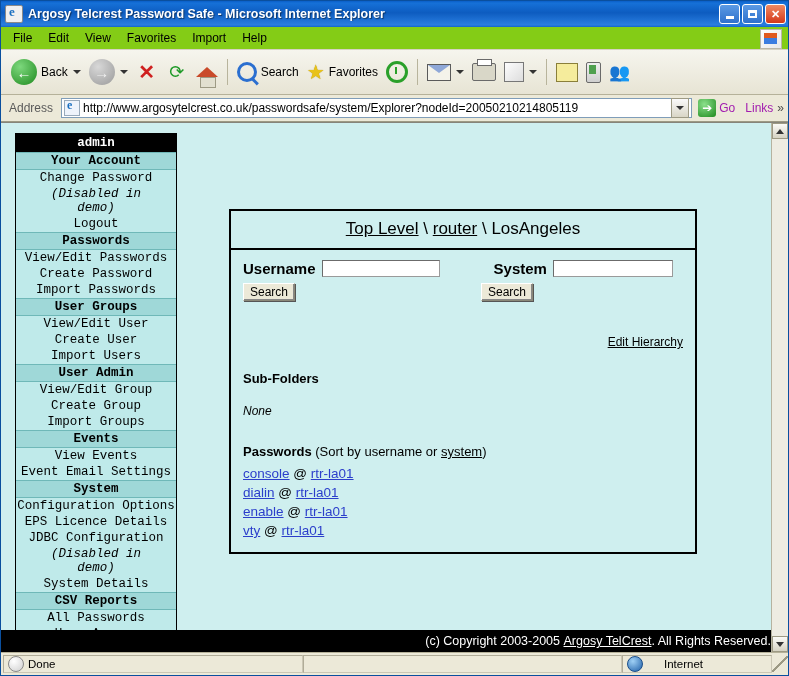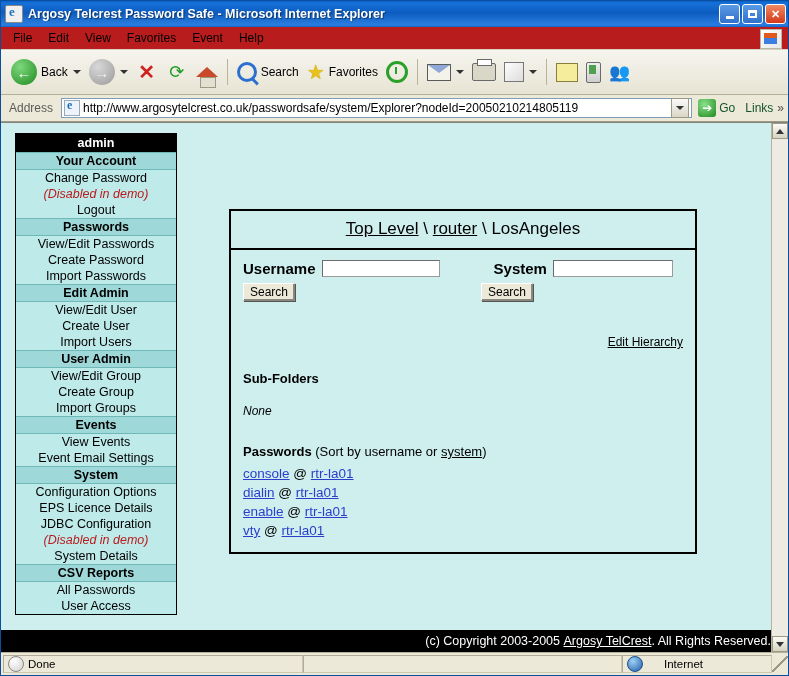--- a/index.html
+++ b/index.html
@@ -79,21 +79,21 @@
     box-sizing: border-box;
   }
   .tbtn.min { background: linear-gradient(to bottom, #5b9ae4, #2f71cc); }
   .tbtn.max { background: linear-gradient(to bottom, #5b9ae4, #2f71cc); }
   .tbtn.close { background: linear-gradient(to bottom, #f08a62, #d4381a); }
   .glyph-min { width: 8px; height: 3px; background: #fff; margin-top: 7px; }
   .glyph-max { width: 9px; height: 8px; border: 2px solid #fff; border-top-width: 3px; box-sizing: border-box;}
   
   .menubar {
     height: 22px;
-    background: #b91c1c;
+    background: #84cc16;
     display: flex;
     align-items: center;
     padding-left: 4px;
     border-bottom: 1px solid #d6d2c2;
     flex: none;
     position: relative;
   }
   .menubar .mi {
     padding: 2px 8px;
     font-size: 12px;
@@ -337,21 +337,21 @@
     display: flex; align-items: center; gap: 3px;
     padding: 0 6px 0 2px;
   }
   .go-arrow {
     width: 18px; height: 18px;
     background: radial-gradient(circle at 35% 30%, #8be08b, #1e8a1e);
     border-radius: 3px;
     color:#fff; font-size:12px;
     display:flex;align-items:center;justify-content:center;
   }
-  .links-label { font-size: 12px; color: #14532d; }
+  .links-label { font-size: 12px; color: #a21caf; }
   .chev { color:#4a4a4a; font-size:12px; }
   
   .page {
     flex: 1 1 auto;
     position: relative;
     background: #cfefef;
     display: flex;
     overflow: hidden;
     border-top: 1px solid #86847a;
   }
@@ -391,20 +391,21 @@
   }
   
   .nav {
     position: absolute;
     left: 14px; top: 10px;
     width: 160px;
     background: #bfeaea;
     border: 1px solid #000;
     font-size: 12.5px;
     text-align: center;
+    font-family: Liberation Mono, monospace;
   }
   .nav-header {
     background: #000;
     color: #fff;
     font-weight: bold;
     padding: 2px 0;
   }
   .nav-section {
     background: #9fd8d8;
     font-weight: bold;
@@ -413,21 +414,21 @@
     border-top: 1px solid #6fb8b8;
     border-bottom: 1px solid #6fb8b8;
   }
   .nav-link {
     color: #000;
     padding: 1px 0;
     cursor: pointer;
   }
   .nav-note {
     font-style: italic;
-    color: #b91c1c;
+    color: #000000;
     padding: 1px 16px;
   }
   
   .panel {
     position: absolute;
     left: 228px; top: 86px;
     width: 468px;
     background: #cfefef;
     border: 2px solid #000;
     box-sizing: border-box;
@@ -581,21 +582,21 @@
         </div>
       <div class="tbtn close">✕</div>
     </div>
   </div>
 
   <div class="menubar">
     <div class="mi">File</div>
     <div class="mi">Edit</div>
     <div class="mi">View</div>
     <div class="mi">Favorites</div>
-    <div class="mi">Event</div>
+    <div class="mi">Import</div>
     <div class="mi">Help</div>
     <div class="menu-logo"></div>
   </div>
 
   <div class="toolbar">
     <div class="tb-item">
       <span class="circle-icon ic-back">←</span>
       <span class="tb-label">Back</span>
       <span class="sm-arrow"></span>
     </div>
@@ -674,21 +675,21 @@
         <div class="nav-section">Your Account</div>
         <div class="nav-link">Change Password</div>
         <div class="nav-note">(Disabled in demo)</div>
         <div class="nav-link">Logout</div>
 
         <div class="nav-section">Passwords</div>
         <div class="nav-link">View/Edit Passwords</div>
         <div class="nav-link">Create Password</div>
         <div class="nav-link">Import Passwords</div>
 
-        <div class="nav-section">Edit Admin</div>
+        <div class="nav-section">User Groups</div>
         <div class="nav-link">View/Edit User</div>
         <div class="nav-link">Create User</div>
         <div class="nav-link">Import Users</div>
 
         <div class="nav-section">User Admin</div>
         <div class="nav-link">View/Edit Group</div>
         <div class="nav-link">Create Group</div>
         <div class="nav-link">Import Groups</div>
 
         <div class="nav-section">Events</div>

